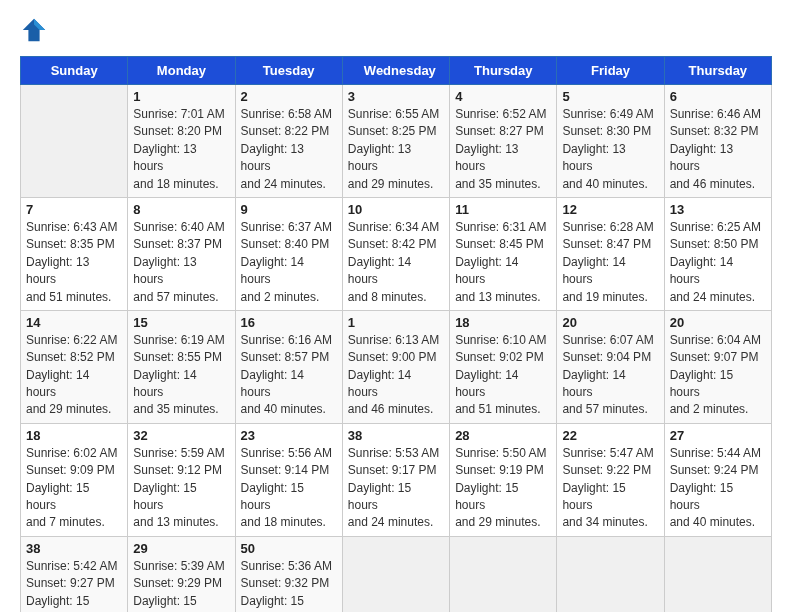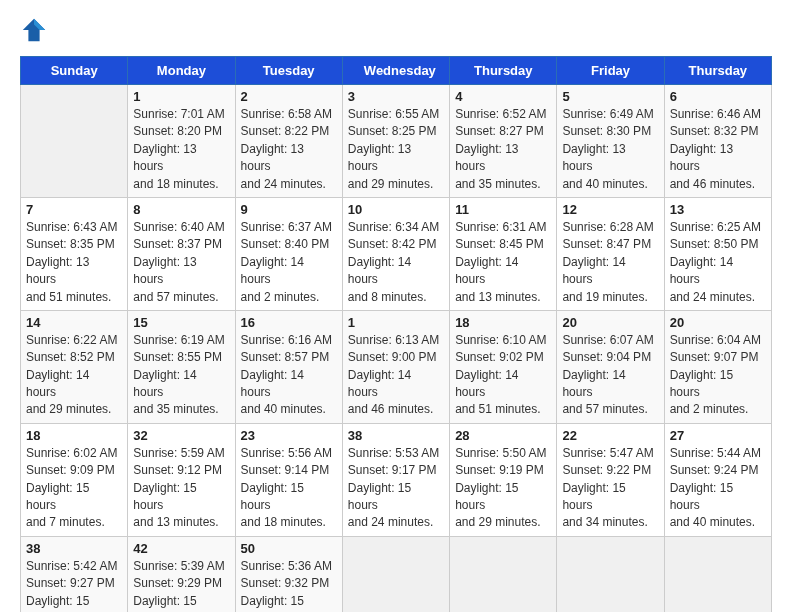--- a/index.html
+++ b/index.html
@@ -247,21 +247,21 @@
           <span class="day-number">27</span>
           <div class="day-info">Sunrise: 5:44 AM<br>Sunset: 9:24 PM<br>Daylight: 15 hours<br>and 40 minutes.</div>
         </td>
       </tr>
       <tr>
         <td>
           <span class="day-number">38</span>
           <div class="day-info">Sunrise: 5:42 AM<br>Sunset: 9:27 PM<br>Daylight: 15 hours<br>and 45 minutes.</div>
         </td>
         <td>
-          <span class="day-number">42</span>
+          <span class="day-number">29</span>
           <div class="day-info">Sunrise: 5:39 AM<br>Sunset: 9:29 PM<br>Daylight: 15 hours<br>and 50 minutes.</div>
         </td>
         <td>
           <span class="day-number">50</span>
           <div class="day-info">Sunrise: 5:36 AM<br>Sunset: 9:32 PM<br>Daylight: 15 hours<br>and 55 minutes.</div>
         </td>
         <td class="empty-cell"></td>
         <td class="empty-cell"></td>
         <td class="empty-cell"></td>
         <td class="empty-cell"></td>

